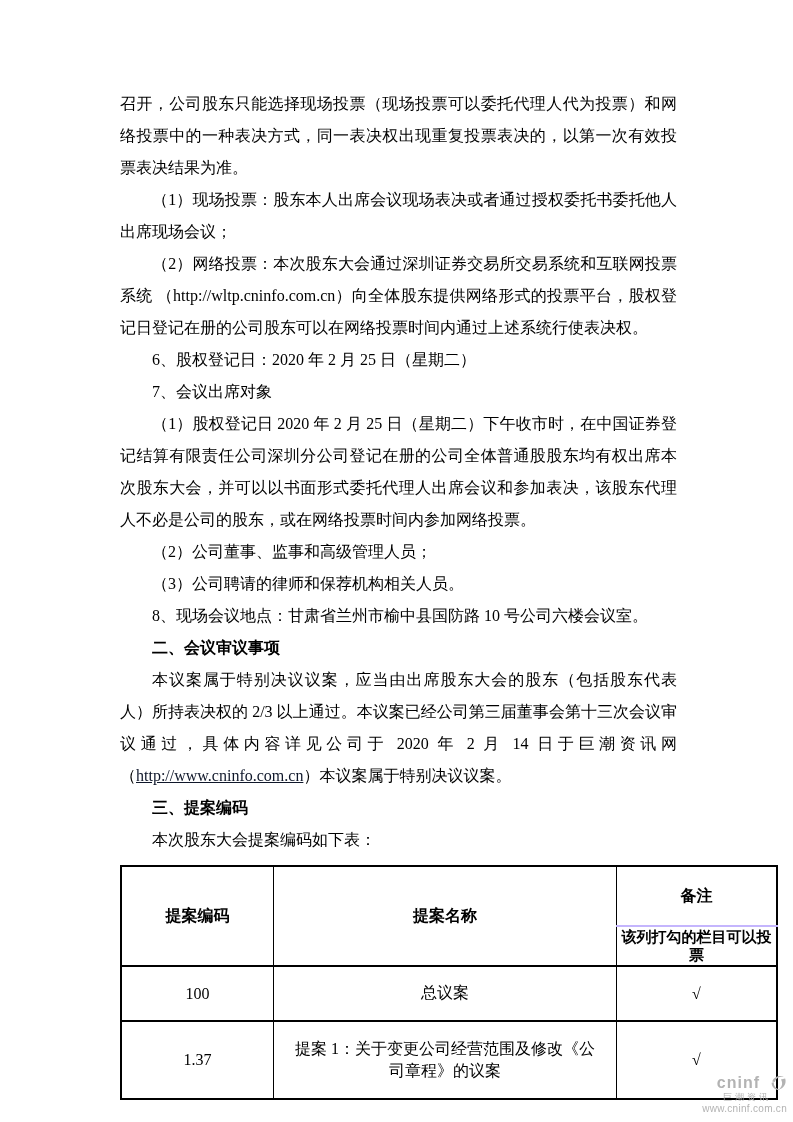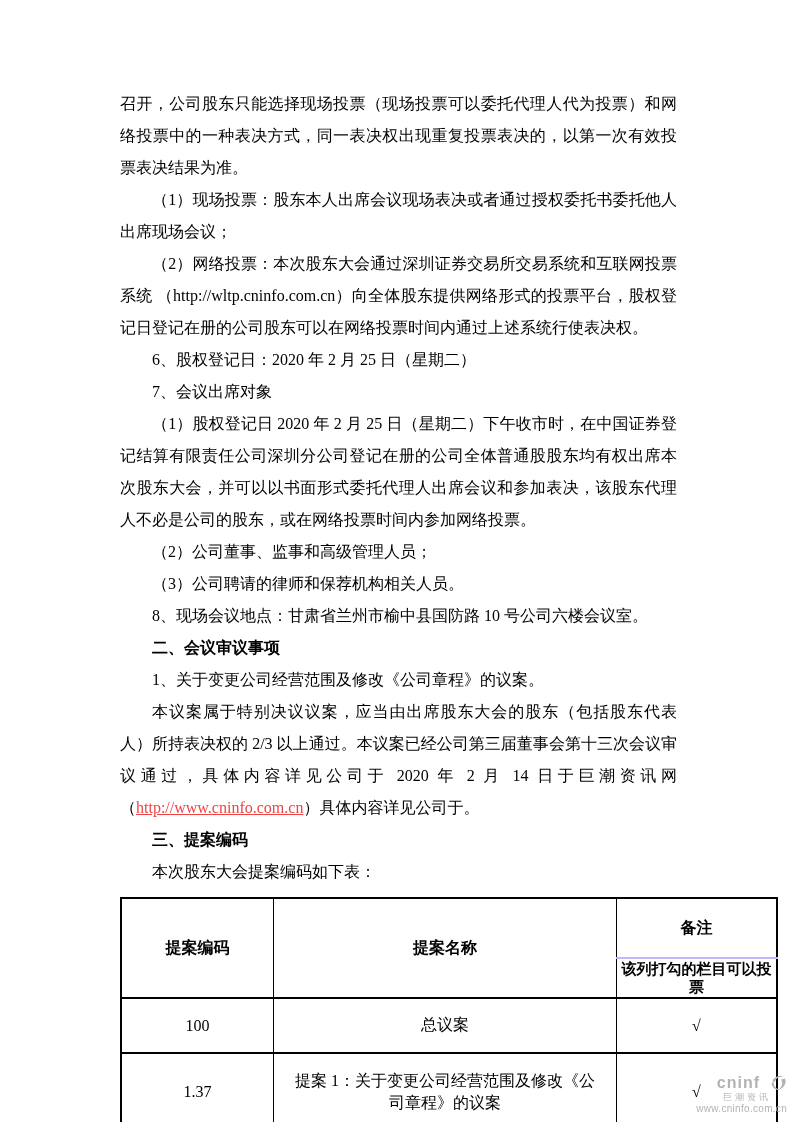--- a/index.html
+++ b/index.html
@@ -17,21 +17,21 @@
     width:557px;
   }
   .para{
     margin:0;
     font-size:16px;
     line-height:32px;
     text-align:justify;
   }
   .indent{text-indent:2em;}
   .heading{font-weight:bold;}
-  a.doclink{color:#ef4444;text-decoration:underline;}
+  a.doclink{color:#0f172a;text-decoration:underline;}
 
   table.proposal{
     width:556px;
     table-layout:fixed;
     border-collapse:collapse;
     margin-top:9px;
     border:2px solid #000;
   }
   table.proposal th, table.proposal td{
     border-left:1px solid #000;
@@ -111,23 +111,22 @@
     <p class="para">召开，公司股东只能选择现场投票（现场投票可以委托代理人代为投票）和网络投票中的一种表决方式，同一表决权出现重复投票表决的，以第一次有效投票表决结果为准。</p>
     <p class="para indent">（1）现场投票：股东本人出席会议现场表决或者通过授权委托书委托他人出席现场会议；</p>
     <p class="para indent">（2）网络投票：本次股东大会通过深圳证券交易所交易系统和互联网投票系统 （http://wltp.cninfo.com.cn）向全体股东提供网络形式的投票平台，股权登记日登记在册的公司股东可以在网络投票时间内通过上述系统行使表决权。</p>
     <p class="para indent">6、股权登记日：2020 年 2 月 25 日（星期二）</p>
     <p class="para indent">7、会议出席对象</p>
     <p class="para indent">（1）股权登记日 2020 年 2 月 25 日（星期二）下午收市时，在中国证券登记结算有限责任公司深圳分公司登记在册的公司全体普通股股东均有权出席本次股东大会，并可以以书面形式委托代理人出席会议和参加表决，该股东代理人不必是公司的股东，或在网络投票时间内参加网络投票。</p>
     <p class="para indent">（2）公司董事、监事和高级管理人员；</p>
     <p class="para indent">（3）公司聘请的律师和保荐机构相关人员。</p>
     <p class="para indent">8、现场会议地点：甘肃省兰州市榆中县国防路 10 号公司六楼会议室。</p>
     <p class="para indent heading">二、会议审议事项</p>
-    <p class="para indent">1、关于变更公司经营范围及修改《公司章程》的议案。</p>
 
-    <p class="para indent"><span>本议案属于特别决议议案，应当由出席股东大会的股东（包括股东代表人）所持表决权的 2/3 以上通过。本议案已经公司第三届董事会第十三次会议审议通过，具体内容详见公司于 2020 年 2 月 14 日于巨潮资讯网（</span><a class="doclink" href="#">http://www.cninfo.com.cn</a><span>）具体内容详见公司于。</span></p>
+    <p class="para indent"><span>本议案属于特别决议议案，应当由出席股东大会的股东（包括股东代表人）所持表决权的 2/3 以上通过。本议案已经公司第三届董事会第十三次会议审议通过，具体内容详见公司于 2020 年 2 月 14 日于巨潮资讯网（</span><a class="doclink" href="#">http://www.cninfo.com.cn</a><span>）本议案属于特别决议议案。</span></p>
 
     <p class="para indent heading">三、提案编码</p>
     <p class="para indent">本次股东大会提案编码如下表：</p>
 
     <table class="proposal">
       <tbody>
         <tr class="hdr-top">
           <th class="c1" rowspan="2">提案编码</th>
           <th class="c2" rowspan="2">提案名称</th>
           <th class="c3">备注</th>
@@ -152,15 +151,15 @@
   <div class="logo">
     <div class="logo-row">
       <span class="logo-brand">cninf</span>
       <svg class="swirl" viewBox="0 0 24 24" xmlns="http://www.w3.org/2000/svg" fill="#b3b3b3">
         <path d="M3.2 10.5 C5.5 3.5 14.5 0.8 20.8 4.6 C14.8 2.8 8.6 5.2 6.6 11.4 Z"></path>
         <path d="M21.4 6.4 C23.8 13.4 19.2 20.6 12.0 22.2 C17.0 18.4 18.8 12.8 15.4 7.8 Z"></path>
         <path d="M2.2 12.4 C2.4 19.2 8.2 23.4 14.4 22.6 C9.0 20.8 4.8 17.2 5.4 11.6 Z"></path>
       </svg>
     </div>
     <div class="logo-cn">巨潮资讯</div>
-    <div class="logo-url">www.cninfo.com.cn</div>
+    <div class="logo-url">www.cninf.com.cn</div>
   </div>
 </div>
 
 </body></html>

